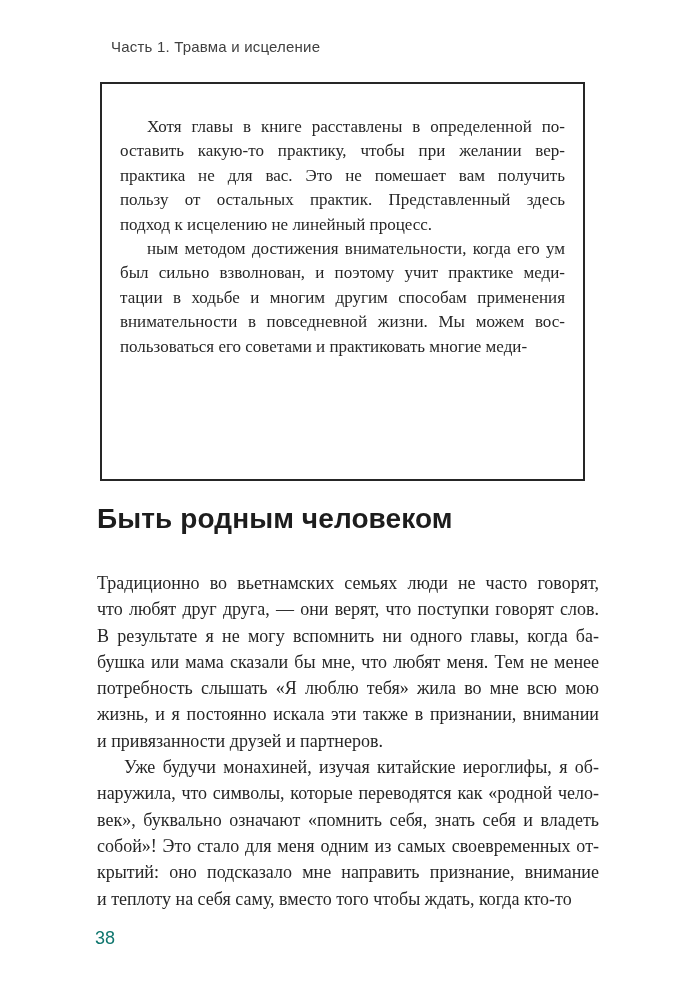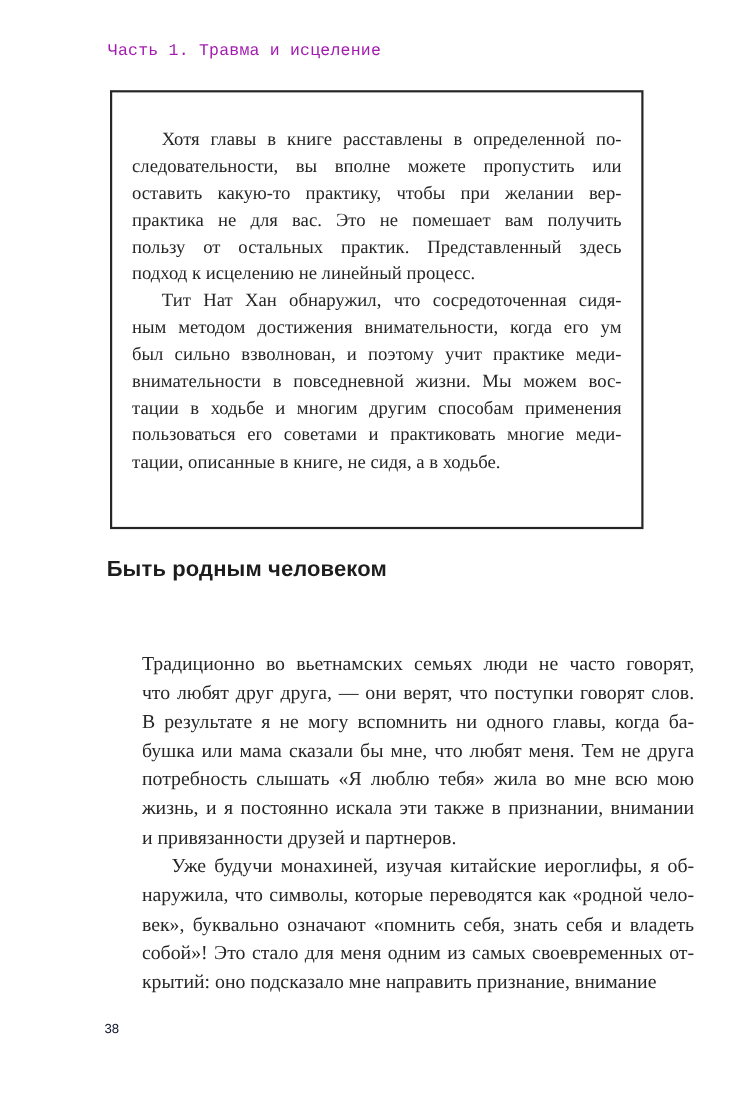--- a/index.html
+++ b/index.html
@@ -6,25 +6,25 @@
   .page {
     position: relative;
     width: 680px;
     height: 1001px;
     background: #ffffff;
     overflow: hidden;
     font-family: "Liberation Serif", serif;
   }
   .running-head {
     position: absolute;
-    left: 98px;
+    left: 111px;
     top: 38px;
-    font-family: Liberation Mono, monospace;
+    font-family: Liberation Sans, sans-serif;
     font-size: 15px;
-    color: #a21caf;
+    color: #404040;
     letter-spacing: 0.2px;
   }
   .callout {
     position: absolute;
     box-sizing: border-box;
     left: 100px;
     top: 82px;
     width: 485px;
     height: 399px;
     border: 2px solid #262626;
@@ -40,90 +40,87 @@
     overflow: hidden;
   }
   .para .line:last-child { text-align-last: left; }
   .para.indent .line:first-child { text-indent: 27px; }
   .section-heading {
     position: absolute;
     left: 97px;
     top: 501px;
     font-family: "Liberation Sans", sans-serif;
     font-weight: 600;
-    font-size: 20px;
+    font-size: 28px;
     line-height: 35px;
     color: #1d1d1d;
     letter-spacing: 0.1px;
   }
   .section-heading .line { text-align: left; }
   .body-text {
     position: absolute;
     left: 97px;
-    top: 590px;
+    top: 570px;
     width: 502px;
     font-size: 18px;
     line-height: 26.3px;
     color: #262626;
-    margin-left: 32px;
   }
   .page-number {
     position: absolute;
     left: 95px;
     top: 928px;
     font-family: "Liberation Sans", sans-serif;
-    font-size: 12px;
-    color: #0f172a;
+    font-size: 18px;
+    color: #0f766e;
   }
 </style>
 </head>
 <body>
 
 <div class="page">
 
   <div class="running-head">Часть 1. Травма и исцеление</div>
 
   <div class="callout">
     <div class="para indent">
         <div class="line">Хотя главы в книге расставлены в определенной по-</div>
-        <div class="line">следовательности, вы вполне можете пропустить или</div>
         <div class="line">оставить какую-то практику, чтобы при желании вер-</div>
         <div class="line">практика не для вас. Это не помешает вам получить</div>
         <div class="line">пользу от остальных практик. Представленный здесь</div>
         <div class="line">подход к исцелению не линейный процесс.</div>
       </div>
     <div class="para indent">
-        <div class="line">Тит Нат Хан обнаружил, что сосредоточенная сидя-</div>
         <div class="line">ным методом достижения внимательности, когда его ум</div>
         <div class="line">был сильно взволнован, и поэтому учит практике меди-</div>
+        <div class="line">тации в ходьбе и многим другим способам применения</div>
         <div class="line">внимательности в повседневной жизни. Мы можем вос-</div>
-        <div class="line">тации в ходьбе и многим другим способам применения</div>
         <div class="line">пользоваться его советами и практиковать многие меди-</div>
-        <div class="line">тации, описанные в книге, не сидя, а в ходьбе.</div>
       </div>
   </div>
 
   <div class="section-heading heading">
       <div class="line">Быть родным человеком</div>
     </div>
 
   <div class="body-text">
     <div class="para">
         <div class="line">Традиционно во вьетнамских семьях люди не часто говорят,</div>
         <div class="line">что любят друг друга, — они верят, что поступки говорят слов.</div>
         <div class="line">В результате я не могу вспомнить ни одного главы, когда ба-</div>
-        <div class="line">бушка или мама сказали бы мне, что любят меня. Тем не друга</div>
+        <div class="line">бушка или мама сказали бы мне, что любят меня. Тем не менее</div>
         <div class="line">потребность слышать «Я люблю тебя» жила во мне всю мою</div>
         <div class="line">жизнь, и я постоянно искала эти также в признании, внимании</div>
         <div class="line">и привязанности друзей и партнеров.</div>
       </div>
     <div class="para indent">
         <div class="line">Уже будучи монахиней, изучая китайские иероглифы, я об-</div>
         <div class="line">наружила, что символы, которые переводятся как «родной чело-</div>
         <div class="line">век», буквально означают «помнить себя, знать себя и владеть</div>
         <div class="line">собой»! Это стало для меня одним из самых своевременных от-</div>
         <div class="line">крытий: оно подсказало мне направить признание, внимание</div>
+        <div class="line">и теплоту на себя саму, вместо того чтобы ждать, когда кто-то</div>
       </div>
   </div>
 
   <div class="page-number">38</div>
 
 </div>
 
 </body></html>

